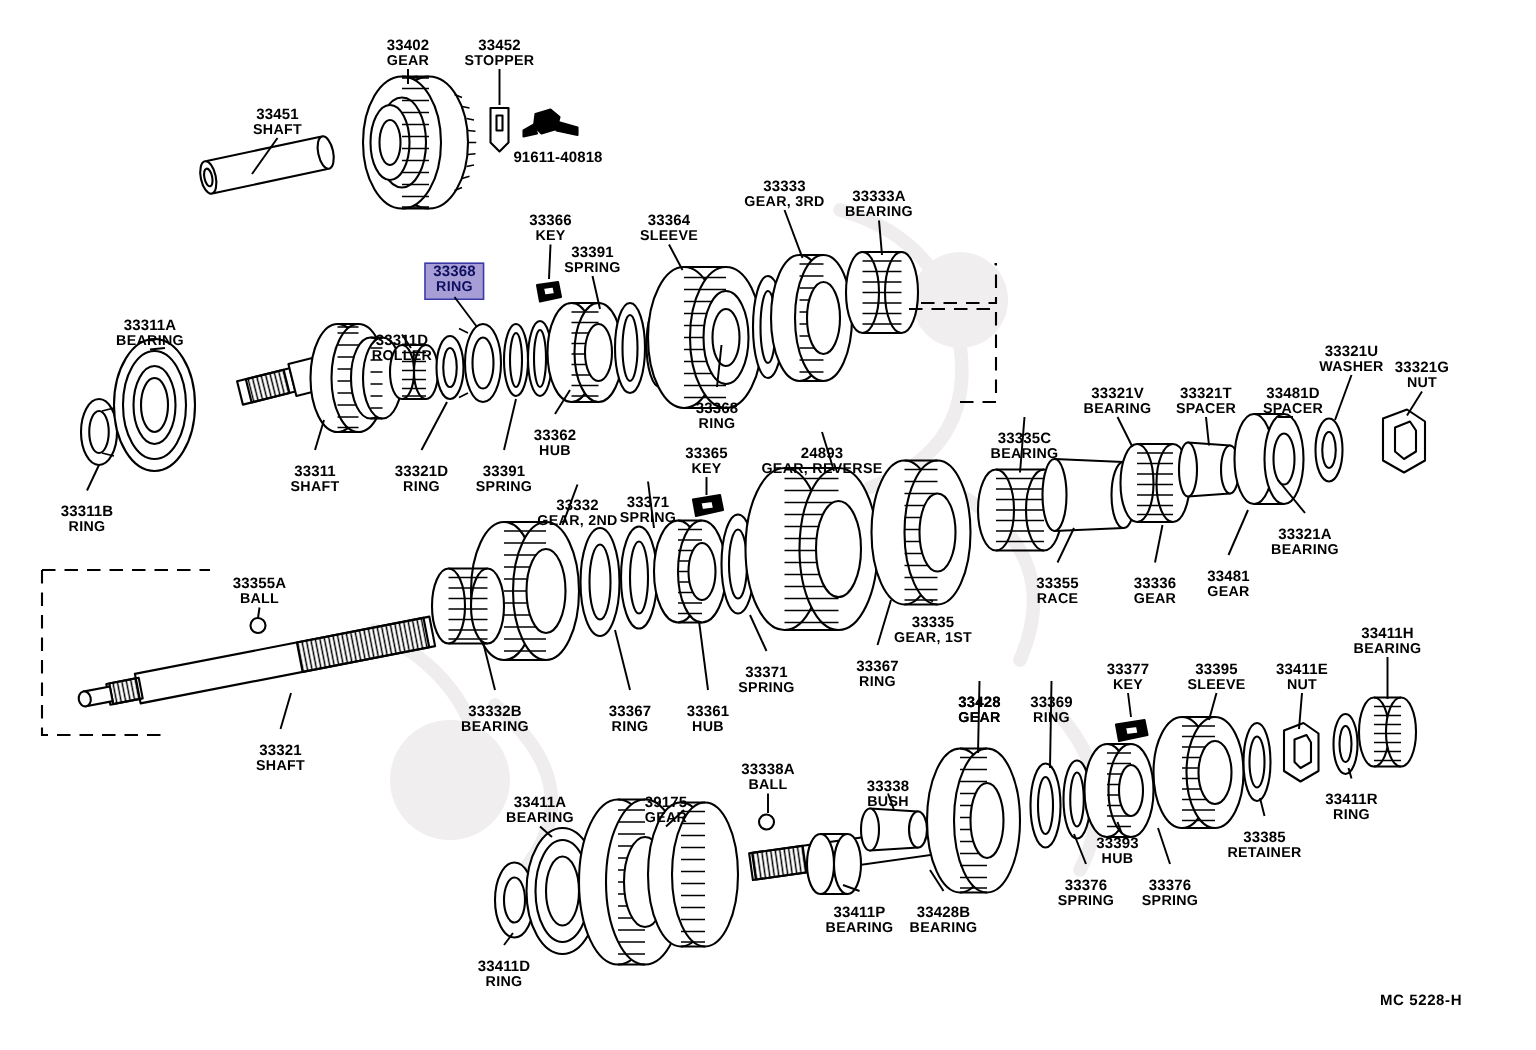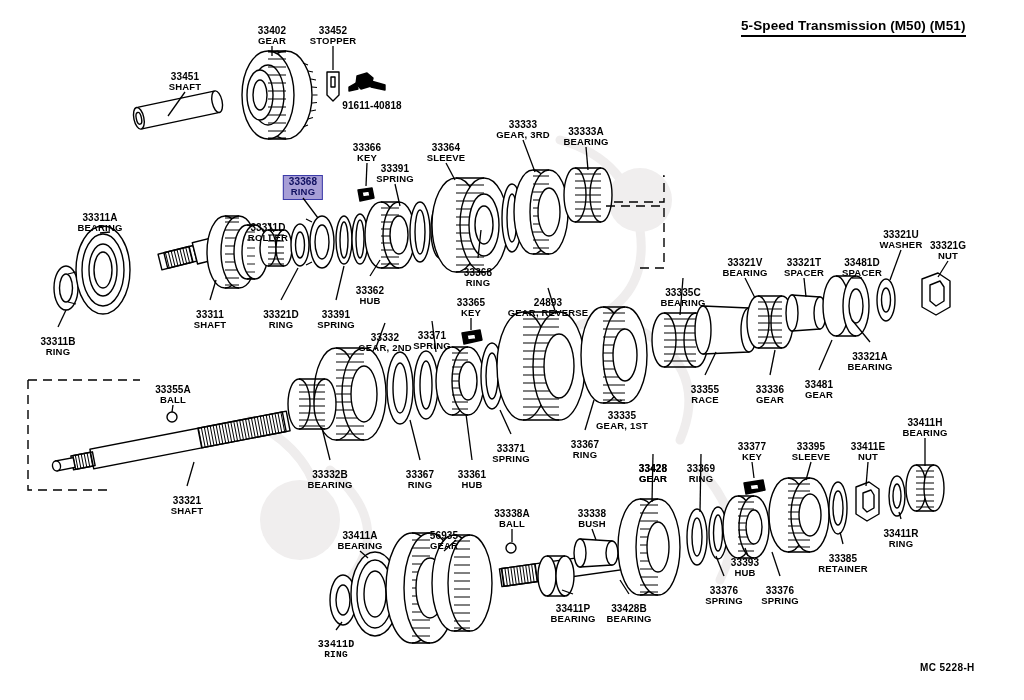--- a/index.html
+++ b/index.html
@@ -535,21 +535,20 @@
 
     <g stroke="#000" stroke-width="1.4" fill="none" stroke-dasharray="9 6">
       <path d="M614 202 L664 202 L664 176 L663 176"></path>
       <path d="M606 206 L664 206 L664 268 L640 268"></path>
       <path d="M28 380 L140 380 L140 380"></path>
       <path d="M28 380 L28 490 L112 490"></path>
     </g>
   </svg>
 
   <div id="title" style="left:741px;top:18px;">
-    <span>5-Speed Transmission (M50) (M51)</span>
     <span class="rule"></span>
   </div>
 
   <div id="footer" style="left:920px;top:662px;">MC 5228-H</div>
 
   <div id="labels">
       <div class="lbl ctr" style="left: 185px; top: 72px;">
         <span class="pn">33451</span>
         <span class="nm">SHAFT</span>
       </div>
@@ -749,37 +748,37 @@
         <span class="nm">SPRING</span>
       </div>
       <div class="lbl ctr" style="left: 780px; top: 586px;">
         <span class="pn">33376</span>
         <span class="nm">SPRING</span>
       </div>
       <div class="lbl ctr" style="left: 512px; top: 509px;">
         <span class="pn">33338A</span>
         <span class="nm">BALL</span>
       </div>
-      <div class="lbl ctr" style="left: 592px; top: 509px;">
+      <div class="lbl ctr" style="left: 592px; top: 520px;">
         <span class="pn">33338</span>
         <span class="nm">BUSH</span>
       </div>
       <div class="lbl ctr" style="left: 653px; top: 464px;">
         <span class="pn">33428</span>
         <span class="nm">GEAR</span>
       </div>
       <div class="lbl ctr" style="left: 360px; top: 531px;">
         <span class="pn">33411A</span>
         <span class="nm">BEARING</span>
       </div>
       <div class="lbl ctr" style="left: 444px; top: 531px;">
-        <span class="pn">56935</span>
+        <span class="pn">39175</span>
         <span class="nm">GEAR</span>
       </div>
-      <div class="lbl ctr" style="left: 336px; top: 640px; font-family: Liberation Mono, monospace;">
+      <div class="lbl ctr" style="left: 336px; top: 640px;">
         <span class="pn">33411D</span>
         <span class="nm">RING</span>
       </div>
       <div class="lbl ctr" style="left: 573px; top: 604px;">
         <span class="pn">33411P</span>
         <span class="nm">BEARING</span>
       </div>
       <div class="lbl ctr" style="left: 629px; top: 604px;">
         <span class="pn">33428B</span>
         <span class="nm">BEARING</span>

